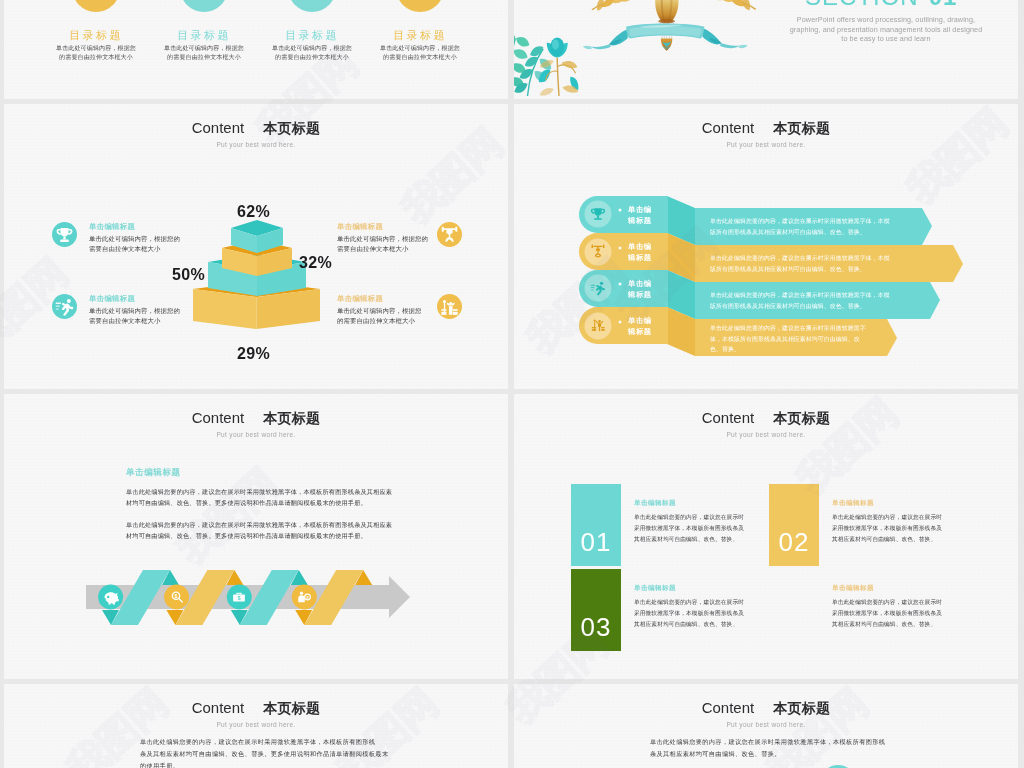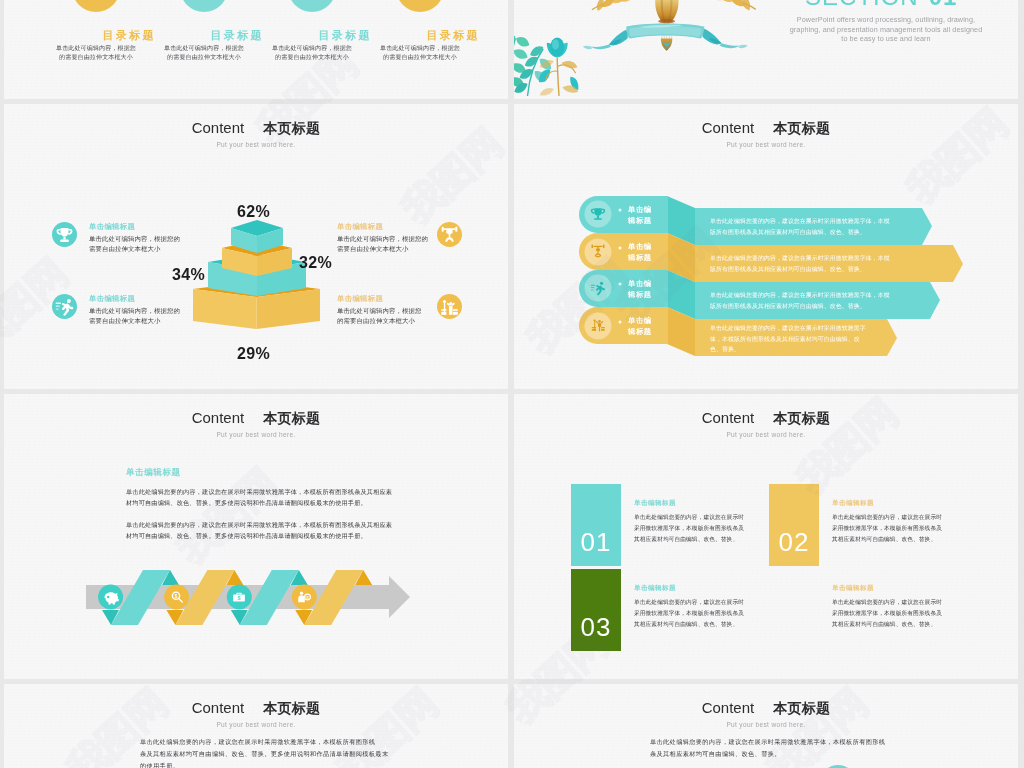--- a/index.html
+++ b/index.html
@@ -20,21 +20,21 @@
   .r2{top:104px;height:285px;}
   .r3{top:394px;height:285px;}
   .r4{top:684px;height:285px;}
 
   .hd{position:absolute;left:0;width:504px;text-align:center;top:16px;}
   .hd .t{font-size:15px;color:#2d2d2f;letter-spacing:0;white-space:nowrap;line-height:1;}
   .hd .t .cn{font-weight:bold;margin-left:19px;letter-spacing:.3px;font-size:14px;}
   .hd .s{font-size:6.5px;color:#a8a8aa;margin-top:6px;letter-spacing:.35px;}
 
   .toc-dot{position:absolute;width:48px;height:48px;border-radius:50%;}
-  .toc-title{position:absolute;width:120px;text-align:right;font-size:11px;font-weight:bold;
+  .toc-title{position:absolute;width:120px;text-align:center;font-size:11px;font-weight:normal;
     letter-spacing:2.4px;line-height:1;}
   .toc-body{position:absolute;width:140px;text-align:center;font-size:6.0px;color:#4b4b4d;
     line-height:1.45;letter-spacing:.15px;}
 
   .sec-h{position:absolute;font-size:24px;letter-spacing:1.0px;color:#64D4CE;white-space:nowrap;line-height:1;}
   .sec-h .lt{font-weight:300;}
   .sec-h .bd{font-weight:bold;margin-left:10px;}
   .sec-b{position:absolute;font-size:7.2px;color:#a3a3a5;line-height:1.32;text-align:center;
     width:300px;letter-spacing:.1px;}
 
@@ -231,21 +231,21 @@
   </g>
   <g>
     <path d="M253,116 L279,124 L253,132 L227,124 Z" fill="#31C3BE"></path>
     <path d="M227,124 L253,132 L253,149 L227,141 Z" fill="#70D8D2"></path>
     <path d="M279,124 L253,132 L253,149 L279,141 Z" fill="#64D4CE"></path>
   </g>
   </svg>
 
   <div class="pct" style="left:233px;top:100px;">62%</div>
   <div class="pct" style="left:295px;top:151px;">32%</div>
-  <div class="pct" style="left:168px;top:163px;">34%</div>
+  <div class="pct" style="left:168px;top:163px;">50%</div>
   <div class="pct" style="left:233px;top:242px;">29%</div>
 
   <div class="cal-ic" style="left:48px;top:118px;background:#5BD2CC;"><svg viewBox="0 0 32 32" style="width:100%;height:100%;">
           <g fill="#fff">
 <path d="M10.9 7.8 h10.2 v5.0 c0 3.3-2.3 5.9-5.1 5.9 s-5.1-2.6-5.1-5.9 z"></path>
 <path d="M11.0 8.8 h-2.5 c-1.5 0-2.7 1.2-2.7 2.7 c0 2.7 2.1 4.8 4.8 4.8 h0.8 v-2.0 h-0.6 c-1.5 0-2.8-1.2-2.8-2.8 c0-0.4 0.3-0.7 0.7-0.7 h2.3 z"></path>
 <path d="M21.0 8.8 h2.5 c1.5 0 2.7 1.2 2.7 2.7 c0 2.7-2.1 4.8-4.8 4.8 h-0.8 v-2.0 h0.6 c1.5 0 2.8-1.2 2.8-2.8 c0-0.4-0.3-0.7-0.7-0.7 h-2.3 z"></path>
 <path d="M14.8 18.4 h2.4 l0.5 4.0 h-3.4 z"></path>
 <path d="M11.7 22.4 h8.6 c0.6 0 1.1 0.5 1.1 1.1 v1.4 c0 0.3-0.3 0.6-0.6 0.6 h-9.6 c-0.3 0-0.6-0.3-0.6-0.6 v-1.4 c0-0.6 0.5-1.1 1.1-1.1z"></path>
 </g>

